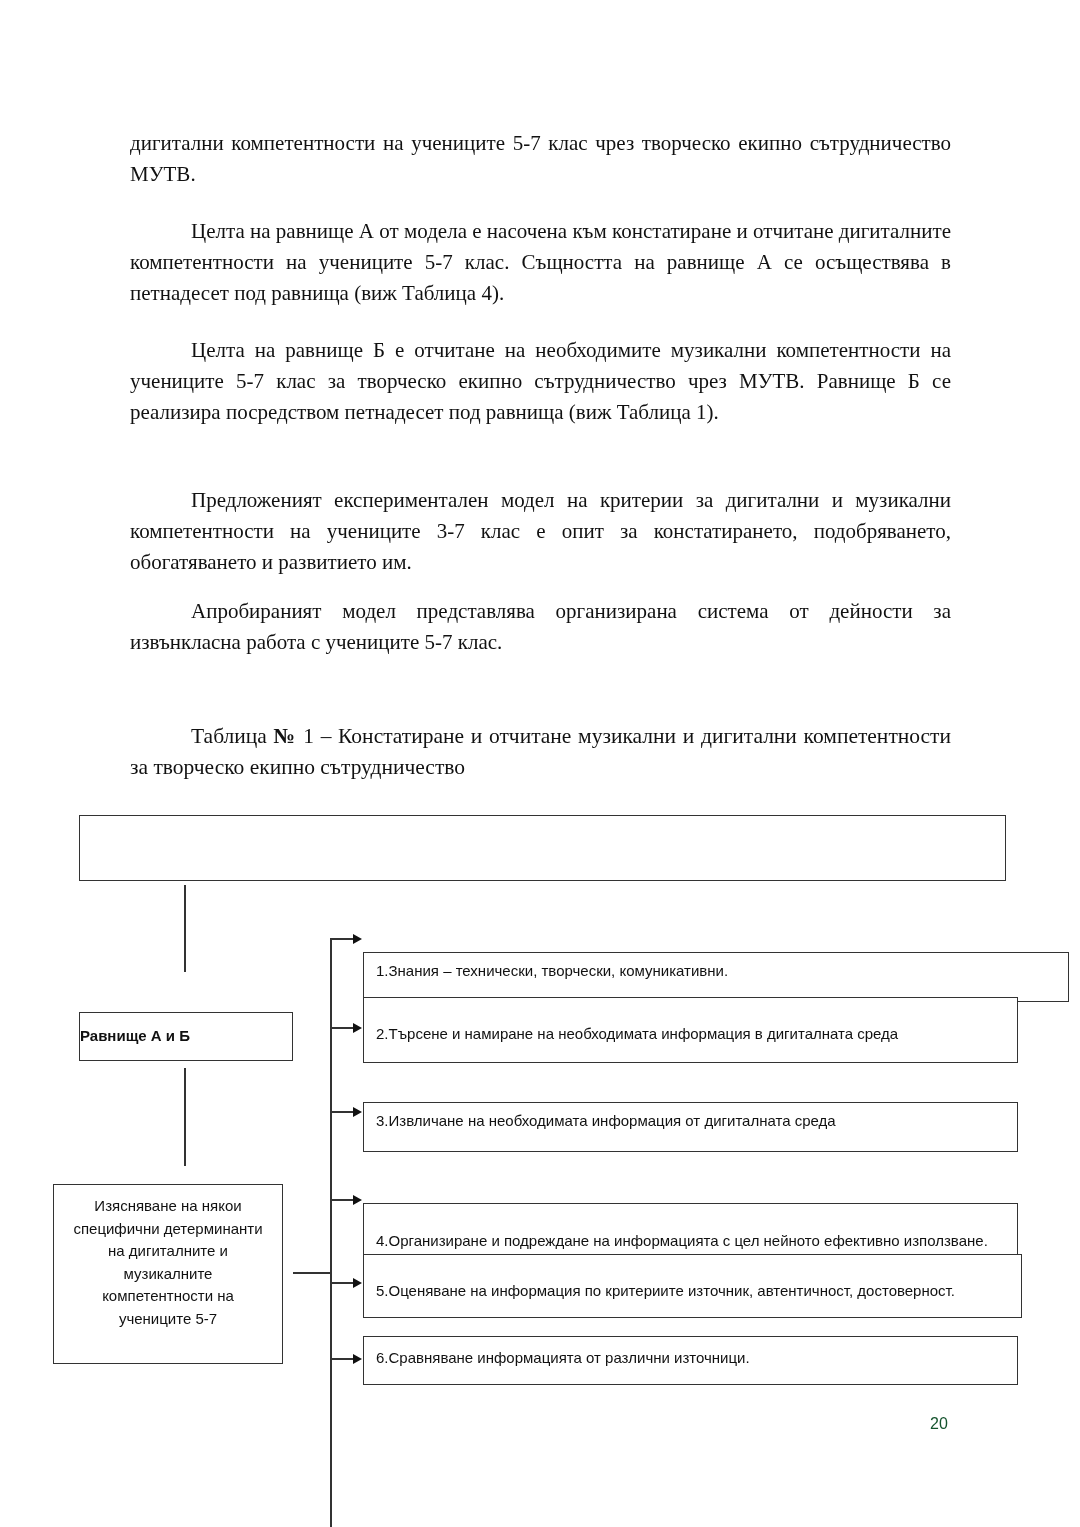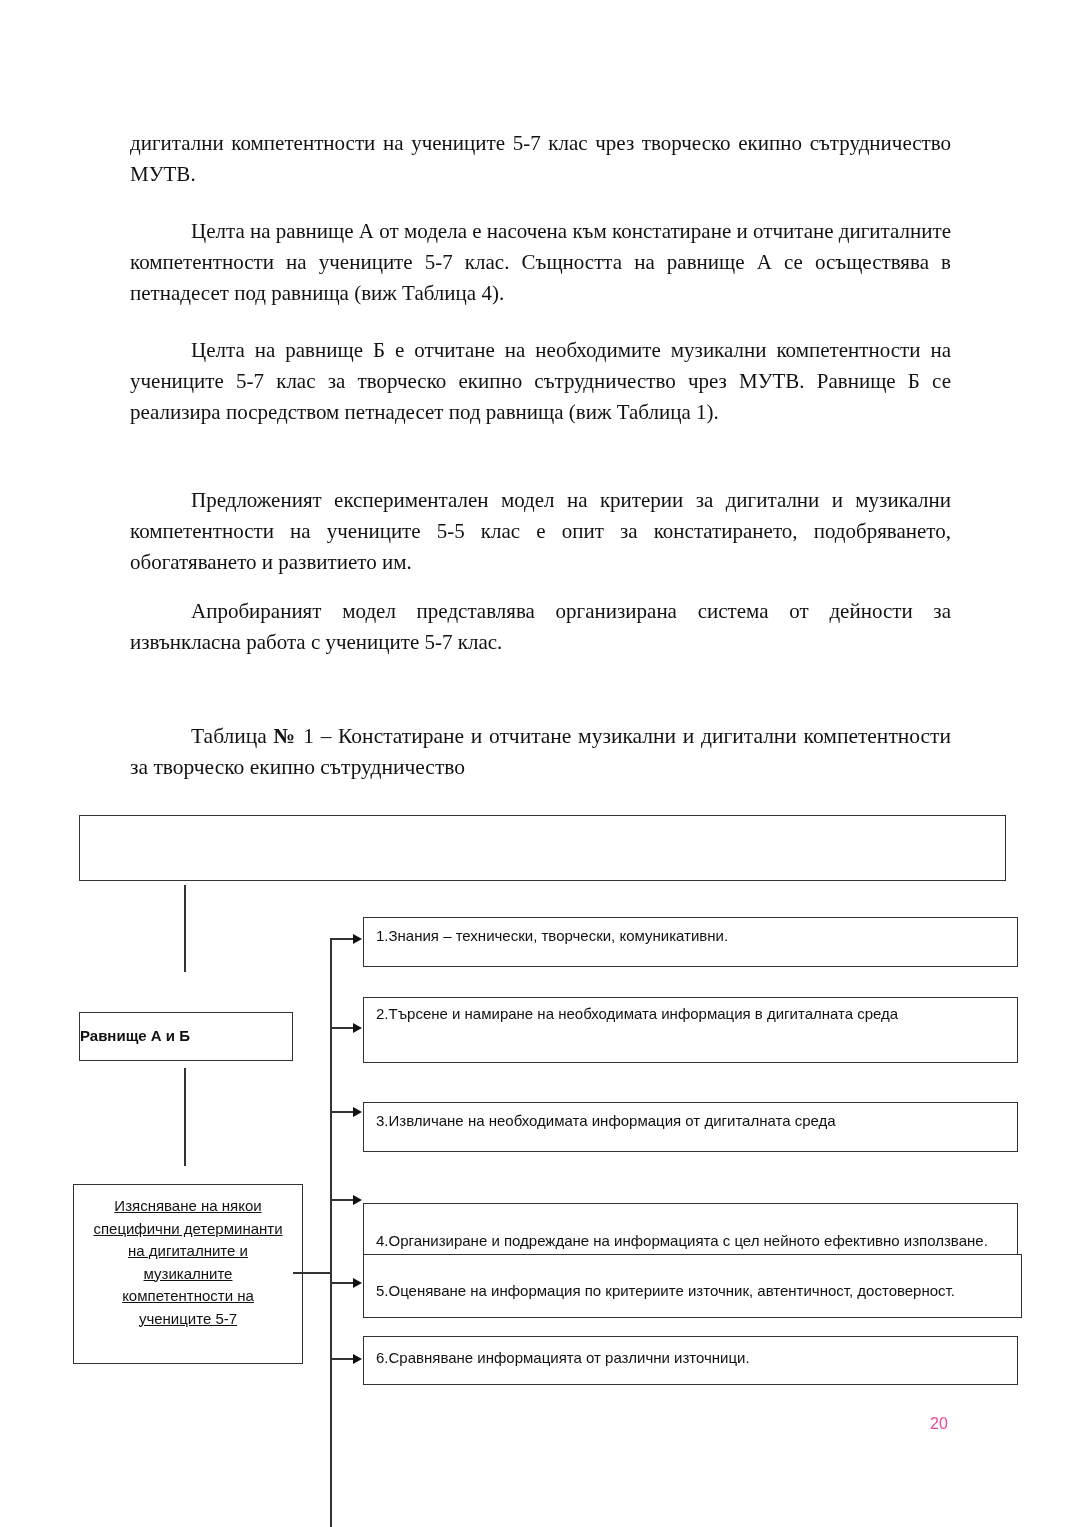--- a/index.html
+++ b/index.html
@@ -5,55 +5,55 @@
   html, body { margin: 0; padding: 0; background: #ffffff; }
   body { width: 1080px; height: 1527px; position: relative; overflow: hidden; font-family: "Liberation Serif", serif; color: #111; }
   .para { position: absolute; left: 130px; width: 821px; font-size: 21px; line-height: 31px; text-align: justify; margin: 0; }
   .para.indent { text-indent: 61px; }
   .caption { position: absolute; left: 130px; width: 821px; font-size: 21.5px; line-height: 31px; text-align: justify; text-indent: 61px; }
   .caption b { font-weight: bold; }
   .box { position: absolute; border: 1.5px solid #333; background: #fff; box-sizing: border-box; font-family: "Liberation Sans", sans-serif; font-size: 15px; line-height: 24px; color: #111; }
   .item-box { padding: 6px 0 0 12px; }
   .line { position: absolute; background: #333; }
   .arrow { position: absolute; width: 0; height: 0; border-top: 5px solid transparent; border-bottom: 5px solid transparent; border-left: 9px solid #111; }
-  .page-num { position: absolute; left: 930px; top: 1415px; font-family: "Liberation Sans", sans-serif; font-size: 16px; color: #ec4899; }
+  .page-num { position: absolute; left: 930px; top: 1415px; font-family: "Liberation Sans", sans-serif; font-size: 16px; color: #14532d; }
 </style>
 </head>
 <body>
 
 <p class="para" style="top:128px;">дигитални компетентности на учениците 5-7 клас чрез творческо екипно сътрудничество МУТВ.</p>
 <p class="para indent" style="top:216px;">Целта на равнище А от модела е насочена към констатиране и отчитане дигиталните компетентности на учениците 5-7 клас. Същността на равнище А се осъществява в петнадесет под равнища (виж Таблица 4).</p>
 <p class="para indent" style="top:335px;">Целта на равнище Б е отчитане на необходимите музикални компетентности на учениците 5-7 клас за творческо екипно сътрудничество чрез МУТВ. Равнище Б се реализира посредством петнадесет под равнища (виж Таблица 1).</p>
-<p class="para indent" style="top:485px;">Предложеният експериментален модел на критерии за дигитални и музикални компетентности на учениците 5-5 клас е опит за констатирането, подобряването, обогатяването и развитието им.</p>
+<p class="para indent" style="top:485px;">Предложеният експериментален модел на критерии за дигитални и музикални компетентности на учениците 3-7 клас е опит за констатирането, подобряването, обогатяването и развитието им.</p>
 <p class="para indent" style="top:596px;">Апробираният модел представлява организирана система от дейности за извънкласна работа с учениците 5-7 клас.</p>
 
 <div class="caption" style="top:721px;"><span>Таблица </span><b>№</b><span> 1 –  Констатиране и отчитане музикални и дигитални компетентности за творческо екипно сътрудничество</span></div>
 
 <div>
   <div class="box" style="left:79px; top:815px; width:927px; height:66px;"></div>
 
   <div class="line" style="left:184px; top:885px; width:1.5px; height:87px;"></div>
 
   <div class="box" style="left:79px; top:1012px; width:214px; height:49px; font-weight:bold; line-height:46px;">Равнище А и Б</div>
 
   <div class="line" style="left:184px; top:1068px; width:1.5px; height:98px;"></div>
 
-  <div class="box" style="left:73px; top:1184px; width:230px; height:180px; text-align:center; line-height:22.5px; padding:10px 14px 0; overflow:hidden;text-decoration:underline;">Изясняване на някои специфични детерминанти на дигиталните  и музикалните компетентности на учениците 5-7</div>
+  <div class="box" style="left:53px; top:1184px; width:230px; height:180px; text-align:center; line-height:22.5px; padding:10px 14px 0; overflow:hidden;">Изясняване на някои специфични детерминанти на дигиталните  и музикалните компетентности на учениците 5-7</div>
 
   <div class="line" style="left:293px; top:1272px; width:37px; height:1.5px;"></div>
 
   <div class="line" style="left:330px; top:938px; width:1.5px; height:589px;"></div>
 
   <div class="line" style="left:330px; top:938px; width:24px; height:1.5px;"></div>
   <div class="arrow" style="left:353px; top:934px;"></div>
-  <div class="box item-box" style="left:363px; top:917px; width:655px; height:50px;">1.Знания – технически, творчески, комуникативни.</div>
+  <div class="box item-box" style="left:363px; top:952px; width:706px; height:50px;">1.Знания – технически, творчески, комуникативни.</div>
 
   <div class="line" style="left:330px; top:1027px; width:24px; height:1.5px;"></div>
   <div class="arrow" style="left:353px; top:1023px;"></div>
-  <div class="box item-box" style="left:363px; top:997px; width:655px; height:66px; padding-top:4px;">2.Търсене и намиране на необходимата информация в дигиталната среда</div>
+  <div class="box item-box" style="left:363px; top:997px; width:655px; height:66px; padding-top:24px;">2.Търсене и намиране на необходимата информация в дигиталната среда</div>
 
   <div class="line" style="left:330px; top:1111px; width:24px; height:1.5px;"></div>
   <div class="arrow" style="left:353px; top:1107px;"></div>
   <div class="box item-box" style="left:363px; top:1090px; width:655px; height:50px; margin-top:12px;">3.Извличане на необходимата информация от дигиталната среда</div>
 
   <div class="line" style="left:330px; top:1199px; width:24px; height:1.5px;"></div>
   <div class="arrow" style="left:353px; top:1195px;"></div>
   <div class="box item-box" style="left:363px; top:1161px; width:655px; height:66px; padding-top:25px;margin-top:42px;">4.Организиране и подреждане на информацията с цел нейното ефективно използване.</div>
 
   <div class="line" style="left:330px; top:1282px; width:24px; height:1.5px;"></div>

